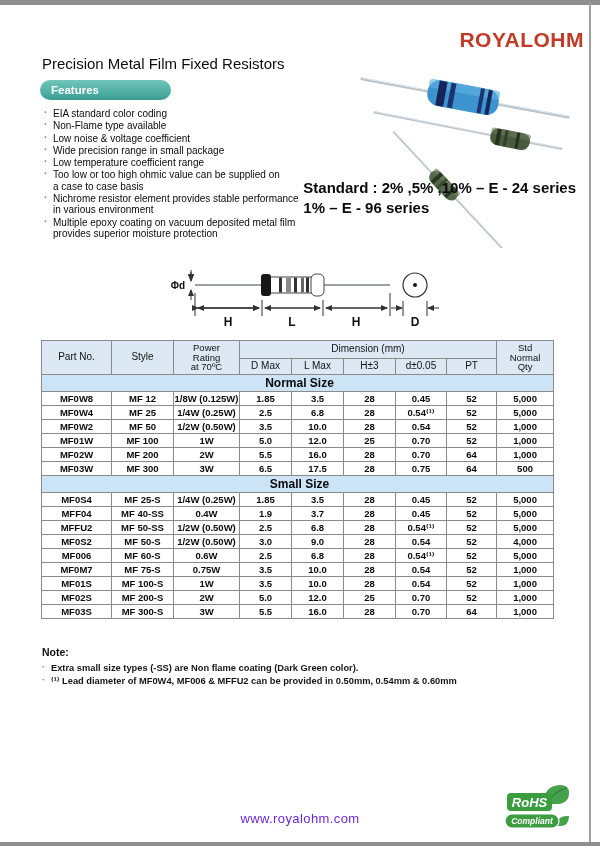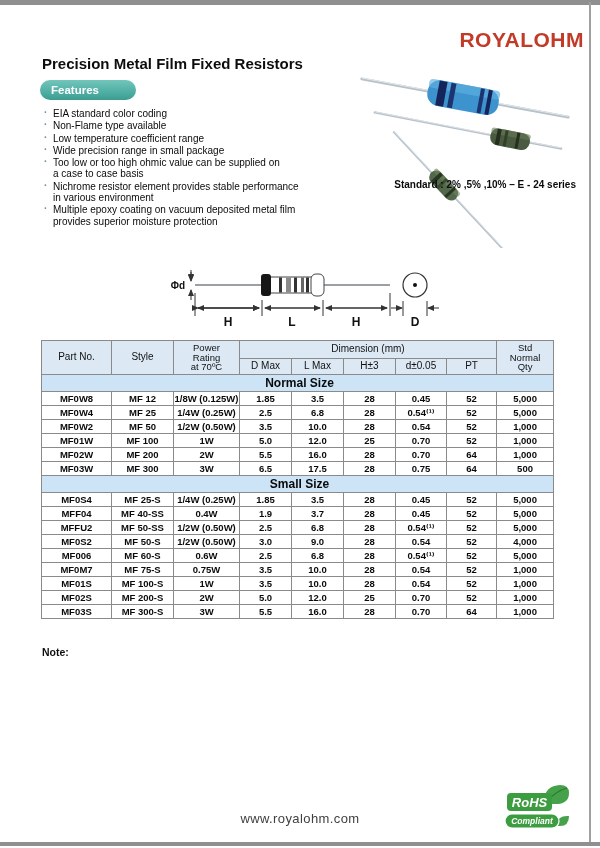--- a/index.html
+++ b/index.html
@@ -7,36 +7,36 @@
               font-family:"Liberation Sans", "DejaVu Sans", sans-serif; color:#111; }
   .page { position:relative; width:600px; height:848px; background:#fff; }
 
   .top-bar    { position:absolute; left:0; top:2; width:600px; height:5px; background:#8f8f8f; }
   .bottom-bar { position:absolute; left:0; top:842px; width:600px; height:4px; background:#8f8f8f; }
   .right-edge { position:absolute; left:589px; top:2px; width:2px; height:842px; background:#a0a0a0; }
 
   .logo { position:absolute; top:28px; right:16px; font-size:21px; font-weight:bold;
           letter-spacing:.5px; color:#c23a28; }
 
-  .title { position:absolute; left:42px; top:55px; font-size:15px; font-weight:bold; color:#0d0d0d; }
-
-  .features-badge { position:absolute; left:40px; top:80px; width:96px; height:20px;
+  .title { position:absolute; left:42px; top:55px; font-size:15px; font-weight:normal; color:#0d0d0d; }
+
+  .features-badge { position:absolute; left:40px; top:80px; width:131px; height:20px;
           border-radius:10px; background:linear-gradient(180deg,#72c5ba 0%,#4aaba0 70%,#3d9b90 100%);
           color:#fff; font-size:11.5px; font-weight:bold; line-height:20px; padding-left:11px; }
 
   .features-list { position:absolute; left:44px; top:108px; width:300px; list-style:none; }
   .features-list li { position:relative; padding-left:9px; font-size:10px; line-height:1.13;
           margin-bottom:1px; white-space:pre-line; color:#0a0a0a; }
   .features-list li::before { content:"·"; position:absolute; left:0; top:-1px;
           color:#6b8fa3; font-weight:bold; }
 
   .photo { position:absolute; left:345px; top:70px; width:245px; height:178px; pointer-events:none; }
 
   .standard-note { position:absolute; right:24px; top:178px; 
-          font-size:10px; font-weight:bold; line-height:1.3; color:#0a0a0a; }
+          font-size:15px; font-weight:bold; line-height:1.3; color:#0a0a0a; }
 
   .drawing { position:absolute; left:65px; top:256px; }
   .drawing text { font-family:"Liberation Sans", "DejaVu Sans", sans-serif; }
 
   .spec-table { position:absolute; left:41px; top:340px; width:512px; border-collapse:collapse;
           table-layout:fixed; }
   .spec-table th, .spec-table td { border:1px solid #8a8a8a; text-align:center; padding:0; }
   .spec-table thead th { background:#dce9f5; font-size:10px; font-weight:normal; line-height:1.05; height:18px; }
   .spec-table thead .sub th { font-size:10px; height:16px; }
   .pre-line { white-space:pre-line; font-size:9.5px !important; }
@@ -45,43 +45,44 @@
   .spec-table tr.data-row td { height:14px; font-size:9.5px; font-weight:bold; color:#0a0a0a; }
 
   .note-block { position:absolute; left:42px; top:646px; }
   .note-title { font-size:10.5px; font-weight:bold; margin-bottom:4px; }
   .note-list { list-style:none; }
   .note-list li { position:relative; padding-left:9px; font-size:9.3px; font-weight:bold;
           line-height:1.45; color:#151515; }
   .note-list li::before { content:"·"; position:absolute; left:0; top:-1px; color:#6b8fa3; font-weight:bold; }
 
   .footer-url { position:absolute; left:0; top:811px; width:600px; text-align:center;
-          font-size:13px; color:#404040; letter-spacing:.4px; }
+          font-size:13px; color:#6d28d9; letter-spacing:.4px; }
   .rohs { position:absolute; left:494px; top:783px; }
 </style>
 </head>
 <body>
 
 <div class="page">
 
   <div class="top-bar"></div>
   <div class="right-edge"></div>
   <div class="bottom-bar"></div>
 
   <div class="logo">ROYALOHM</div>
 
   <div class="title">Precision Metal Film Fixed Resistors</div>
 
   <div class="features-badge">Features</div>
 
   <ul class="features-list">
       <li>EIA standard color coding</li>
       <li>Non-Flame type available</li>
+      <li>Low noise &amp; voltage coefficient</li>
+      <li>Wide precision range in small package</li>
       <li>Low temperature coefficient range</li>
-      <li>Wide precision range in small package</li>
       <li>Too low or too high ohmic value can be supplied on
  a case to case basis</li>
       <li>Nichrome resistor element  provides stable performance
 in various environment</li>
       <li>Multiple epoxy coating on vacuum deposited metal film
 provides superior moisture protection</li>
     </ul>
 
   <svg class="photo" width="245" height="178" viewBox="0 0 245 178">
 
@@ -112,20 +113,21 @@
       <rect x="80" y="110" width="36" height="14" rx="7" fill="#52684a"></rect>
       <rect x="80" y="110" width="36" height="5" rx="2.5" fill="#70855f" opacity="0.6"></rect>
       <rect x="86" y="110.5" width="4" height="13" fill="#2a3422"></rect>
       <rect x="94" y="110.5" width="3" height="13" fill="#394a2e"></rect>
       <rect x="106" y="110.5" width="3" height="13" fill="#2a3422"></rect>
     </g>
   </svg>
 
   <div class="standard-note">
     <div>Standard : 2%  ,5%  ,10% – E - 24 series</div>
+    <div>1% – E - 96 series</div>
   </div>
 
   <svg class="drawing" width="430" height="78" viewBox="0 0 430 78">
     <defs>
       <marker id="arr" markerWidth="7" markerHeight="6" refX="6" refY="3" orient="auto" markerUnits="userSpaceOnUse">
         <path d="M0,0 L7,3 L0,6 Z" fill="#333"></path>
       </marker>
     </defs>
 
     <line x1="130" y1="29" x2="325" y2="29" stroke="#9aa0a4" stroke-width="2.2"></line>
@@ -372,20 +374,24 @@
           <td>28</td>
           <td>0.70</td>
           <td>64</td>
           <td>1,000</td>
         </tr>
       </tbody>
   </table>
 
   <div class="note-block">
     <div class="note-title">Note:</div>
+    <ul class="note-list">
+        <li>Extra small size types (-SS) are Non flame coating (Dark Green color).</li>
+        <li>⁽¹⁾ Lead diameter of MF0W4, MF006 &amp; MFFU2 can be provided in 0.50mm, 0.54mm &amp; 0.60mm</li>
+      </ul>
   </div>
 
   <div class="footer-url">www.royalohm.com</div>
 
   <svg class="rohs" width="78" height="56" viewBox="0 0 78 56">
     <path d="M50 17 Q51 3 66 2 Q75 2 75 10 Q75 22 59 21 Q52 21 50 17 Z" fill="#46a24a"></path>
     <path d="M52 19 Q62 8 73 5" stroke="#2e7b33" stroke-width="1.2" fill="none"></path>
     <path d="M63 41 Q64 32 75 33 Q75 43 66 43 Q63 43 63 41 Z" fill="#46a24a"></path>
     <rect x="13" y="10" width="45" height="18" rx="4" fill="#3c9c40"></rect>
     <text x="35.5" y="24" text-anchor="middle" font-size="13" font-weight="bold" font-style="italic" fill="#fff">RoHS</text>

